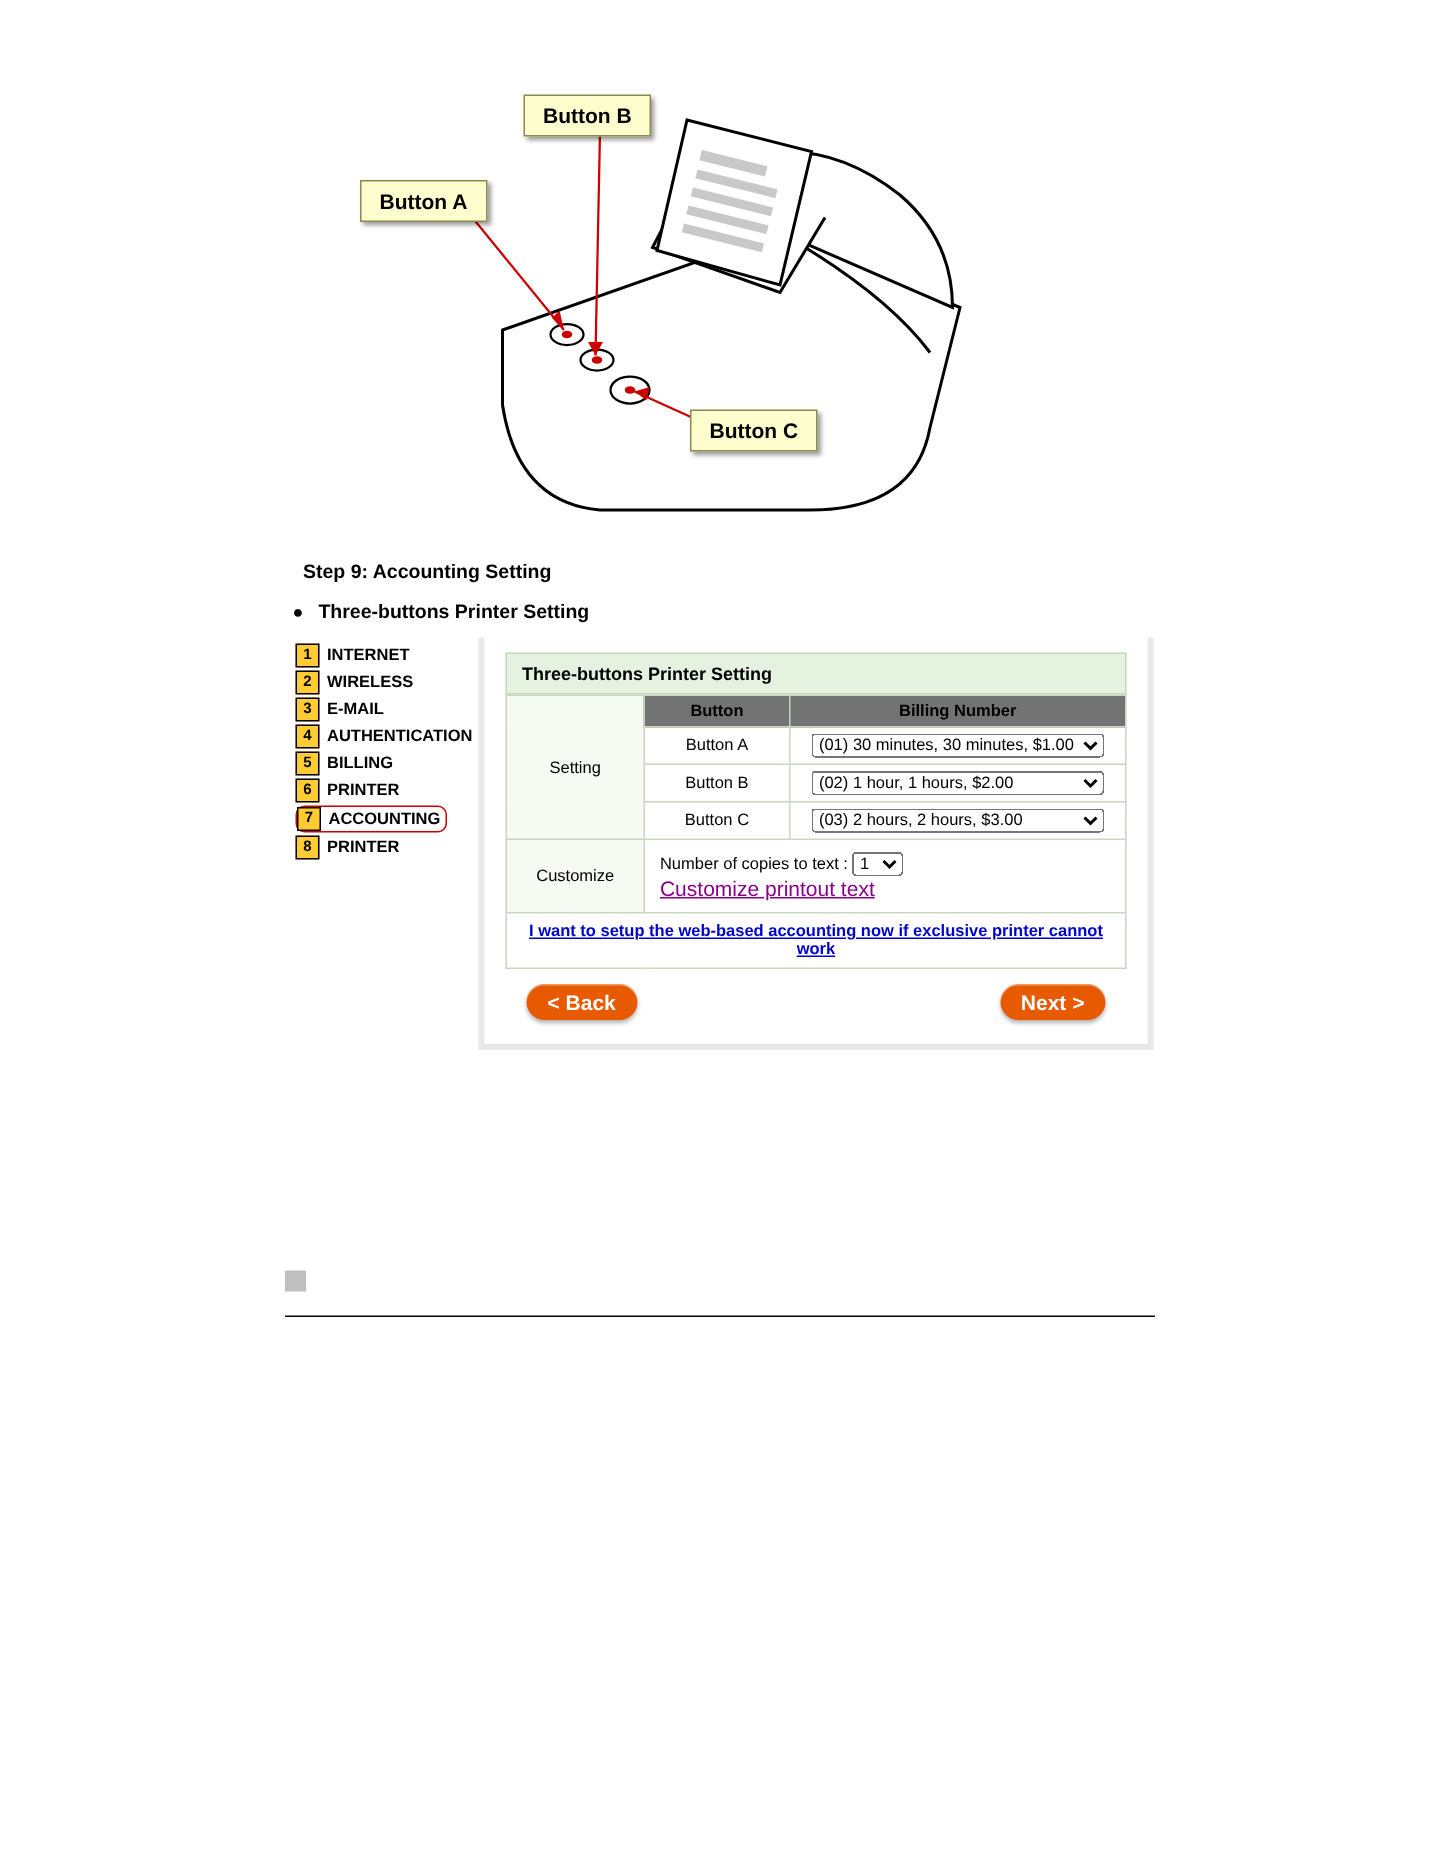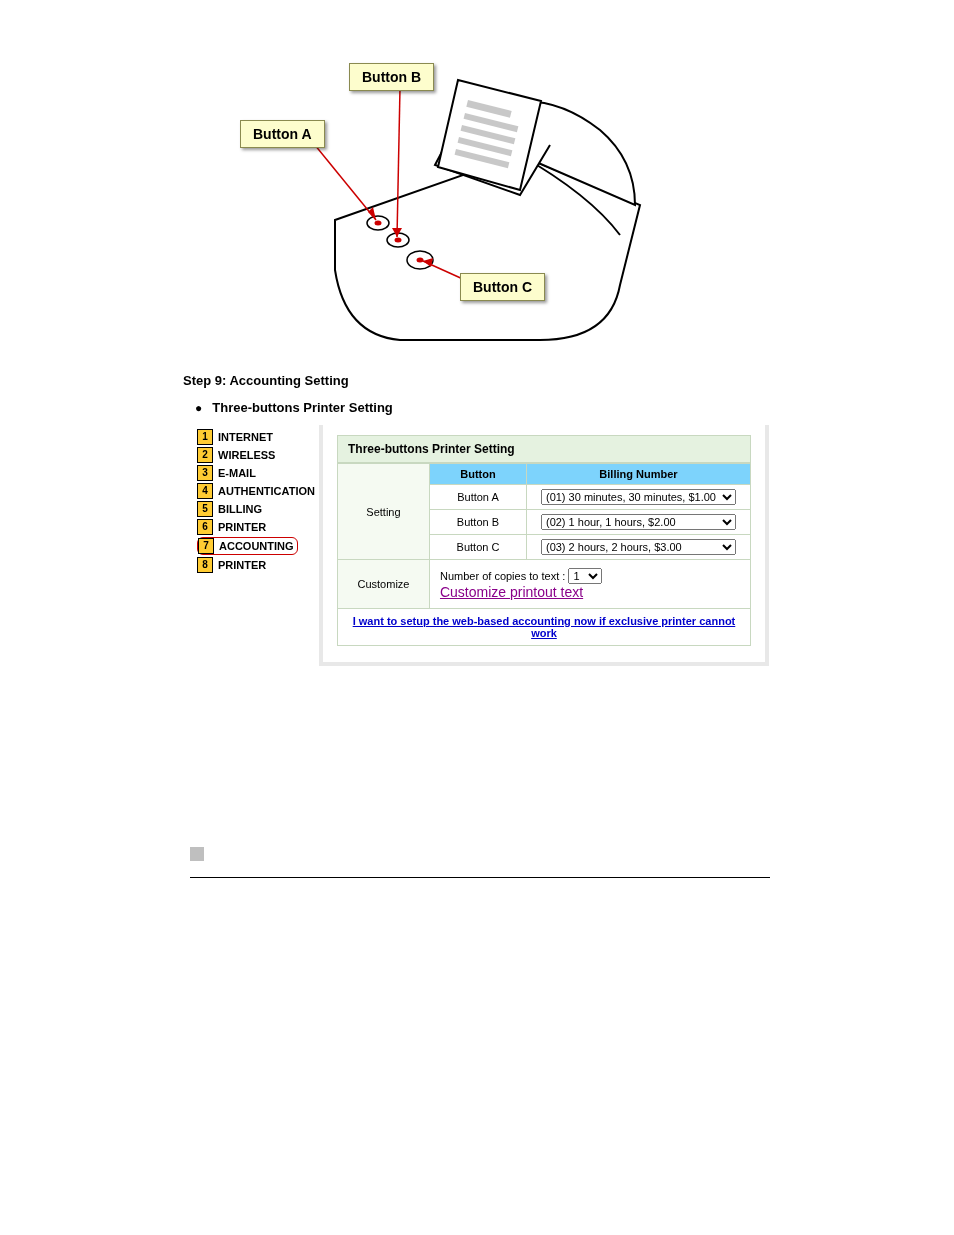--- a/index.html
+++ b/index.html
@@ -24,21 +24,21 @@
     position: absolute;
     background: #fdfdcd;
     border: 1px solid #8a8a50;
     box-shadow: 2px 2px 3px rgba(0,0,0,0.4);
     padding: 5px 12px;
     font-weight: bold;
     font-size: 14px;
   }
   .step-heading {
     position: absolute;
-    left: 183px;
+    left: 202px;
     top: 373px;
     font-weight: bold;
     font-size: 13px;
   }
   .bullet-row {
     position: absolute;
     left: 195px;
     top: 400px;
     font-weight: bold;
     font-size: 13px;
@@ -117,21 +117,21 @@
     width: 100%;
     font-size: 11px;
   }
   table.grid th, table.grid td {
     border: 1px solid #c8d8c0;
     padding: 4px 8px;
     text-align: center;
     vertical-align: middle;
   }
   table.grid th {
-    background: #7dd3fc;
+    background: #737373;
     font-weight: bold;
   }
   .left-cell {
     background: #f5faf2;
     width: 75px;
   }
   .select {
     font-size: 11px;
     width: 195px;
   }
@@ -338,20 +338,24 @@
             <span class="purple-link">Customize printout text</span>
           </td>
         </tr>
         <tr class="blue-row">
           <td colspan="3" style="padding:0">
             <span class="blue-link">I want to setup the web-based accounting now if exclusive printer cannot work</span>
           </td>
         </tr>
       </tbody>
           </table>
+      <div class="nav-buttons">
+        <button class="pill-btn">&lt; Back</button>
+        <button class="pill-btn">Next &gt;</button>
+      </div>
     </div>
   </div>
 </div>
 
 <div class="footer-sq"></div>
 <div class="footer-rule"></div>
 
 </div>
 
 </body></html>

